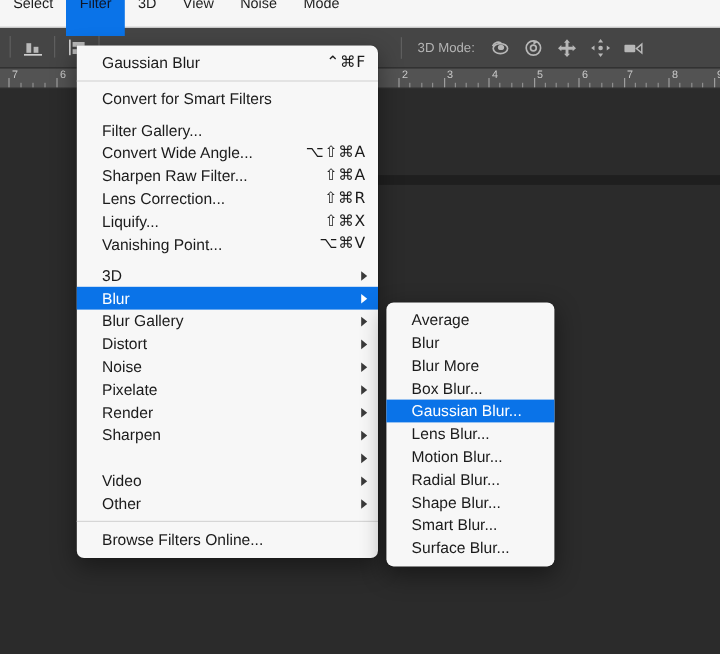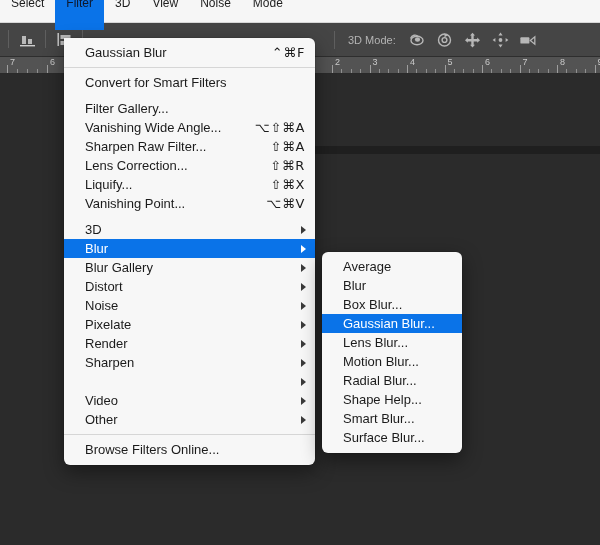--- a/index.html
+++ b/index.html
@@ -340,21 +340,21 @@
     </div>
     <div class="mi-sep"></div>
     <div class="mi">
       <span class="mi-label">Convert for Smart Filters</span>
     </div>
     <div class="gap"></div>
     <div class="mi">
       <span class="mi-label">Filter Gallery...</span>
     </div>
     <div class="mi">
-      <span class="mi-label">Vanishing Wide Angle...</span>
+      <span class="mi-label">Convert Wide Angle...</span>
       <span class="mi-short">⌥⇧⌘A</span>
     </div>
     <div class="mi">
       <span class="mi-label">Sharpen Raw Filter...</span>
       <span class="mi-short">⇧⌘A</span>
     </div>
     <div class="mi">
       <span class="mi-label">Lens Correction...</span>
       <span class="mi-short">⇧⌘R</span>
     </div>
@@ -417,36 +417,39 @@
   </div>
 
 <div class="menu-panel" id="blur-submenu">
     <div class="mi">
       <span class="mi-label">Average</span>
     </div>
     <div class="mi">
       <span class="mi-label">Blur</span>
     </div>
     <div class="mi">
+      <span class="mi-label">Blur More</span>
+    </div>
+    <div class="mi">
       <span class="mi-label">Box Blur...</span>
     </div>
     <div class="mi highlight">
       <span class="mi-label">Gaussian Blur...</span>
     </div>
     <div class="mi">
       <span class="mi-label">Lens Blur...</span>
     </div>
     <div class="mi">
       <span class="mi-label">Motion Blur...</span>
     </div>
     <div class="mi">
       <span class="mi-label">Radial Blur...</span>
     </div>
     <div class="mi">
-      <span class="mi-label">Shape Help...</span>
+      <span class="mi-label">Shape Blur...</span>
     </div>
     <div class="mi">
       <span class="mi-label">Smart Blur...</span>
     </div>
     <div class="mi">
       <span class="mi-label">Surface Blur...</span>
     </div>
   </div>
 
 <div class="menubar" id="menubar">

